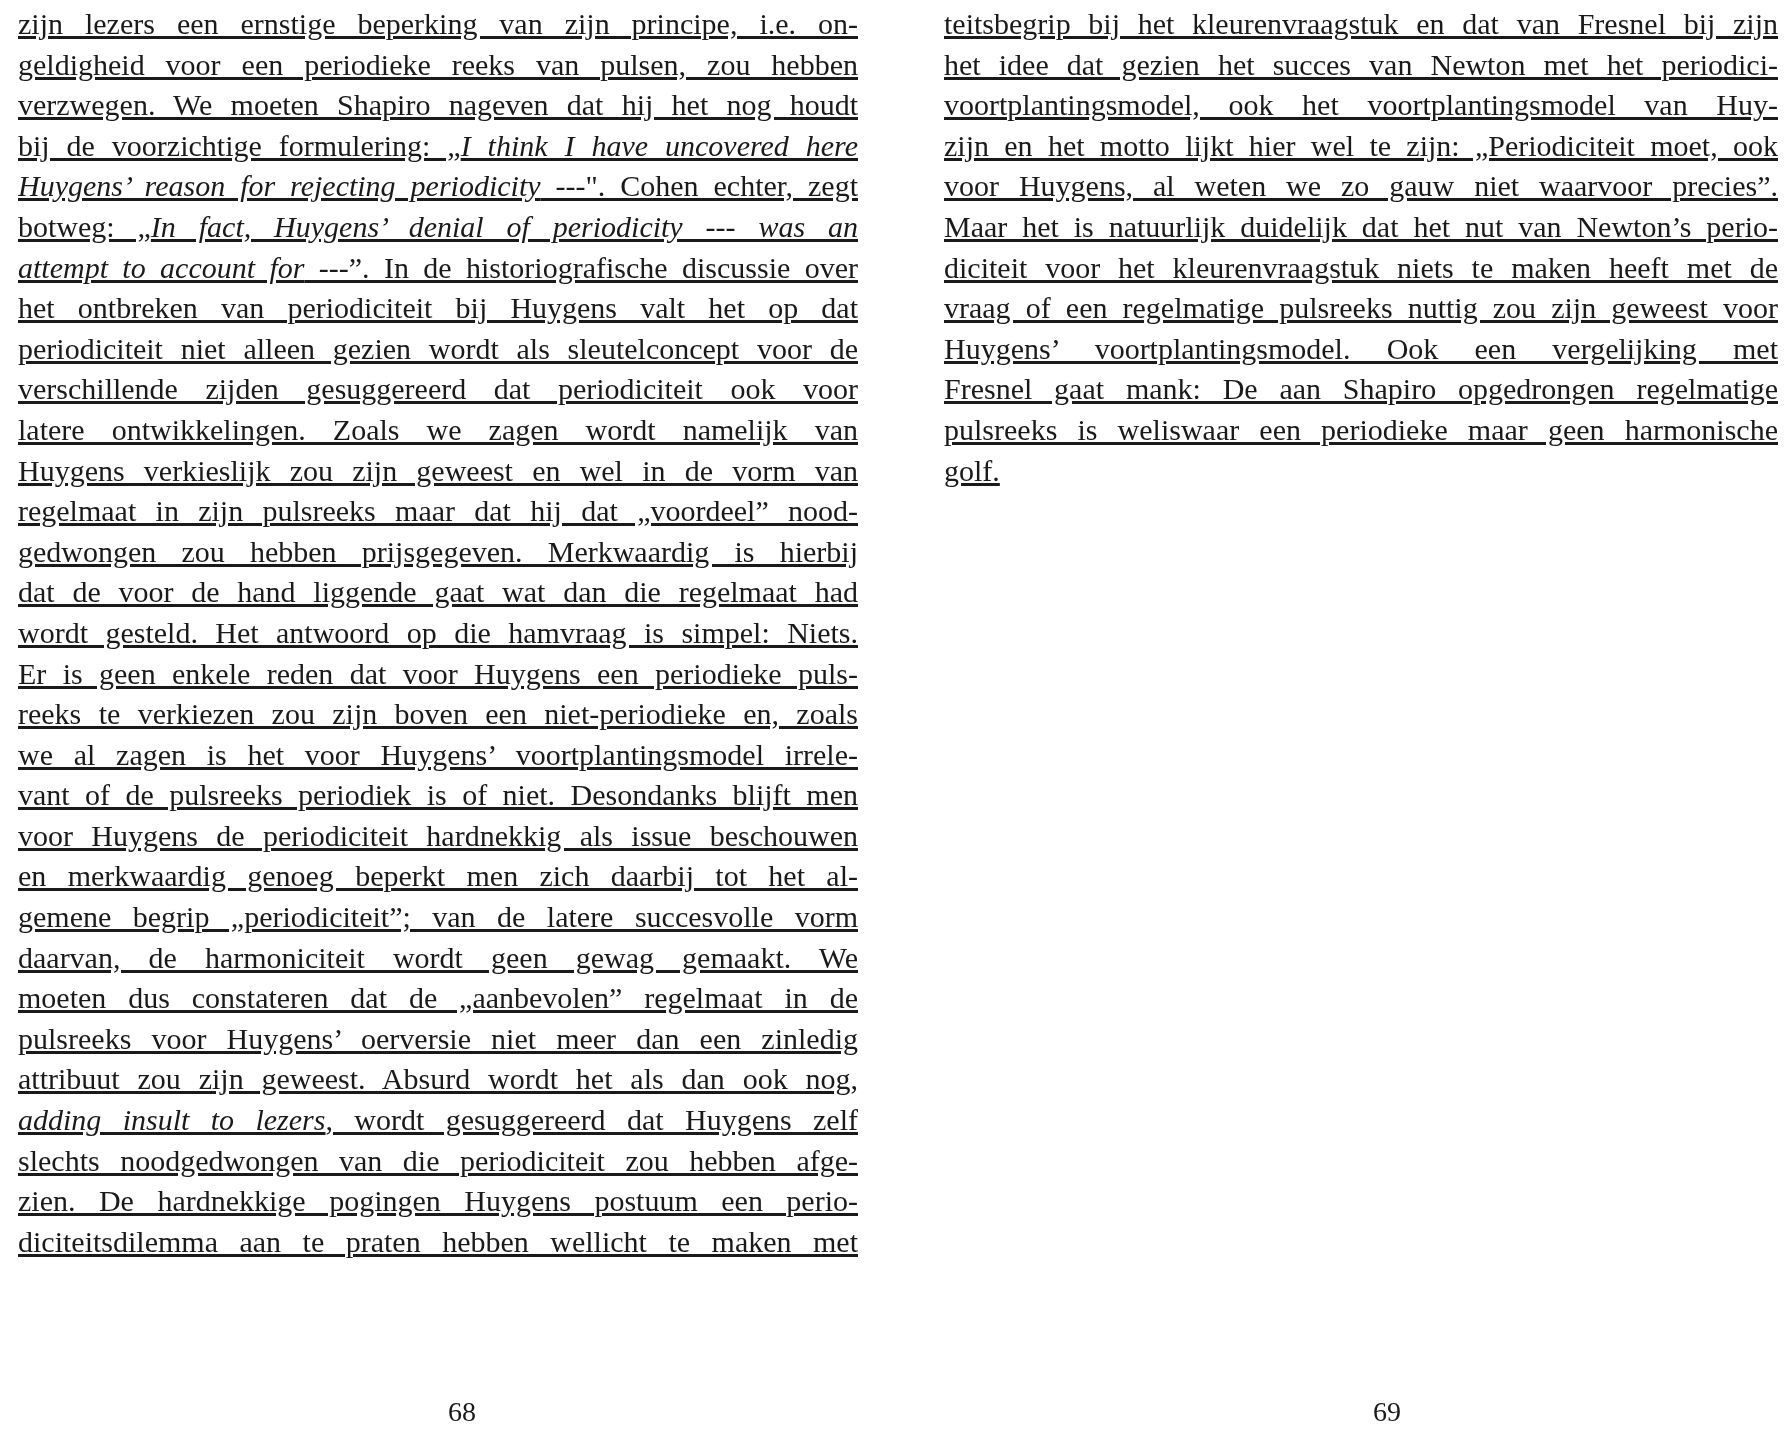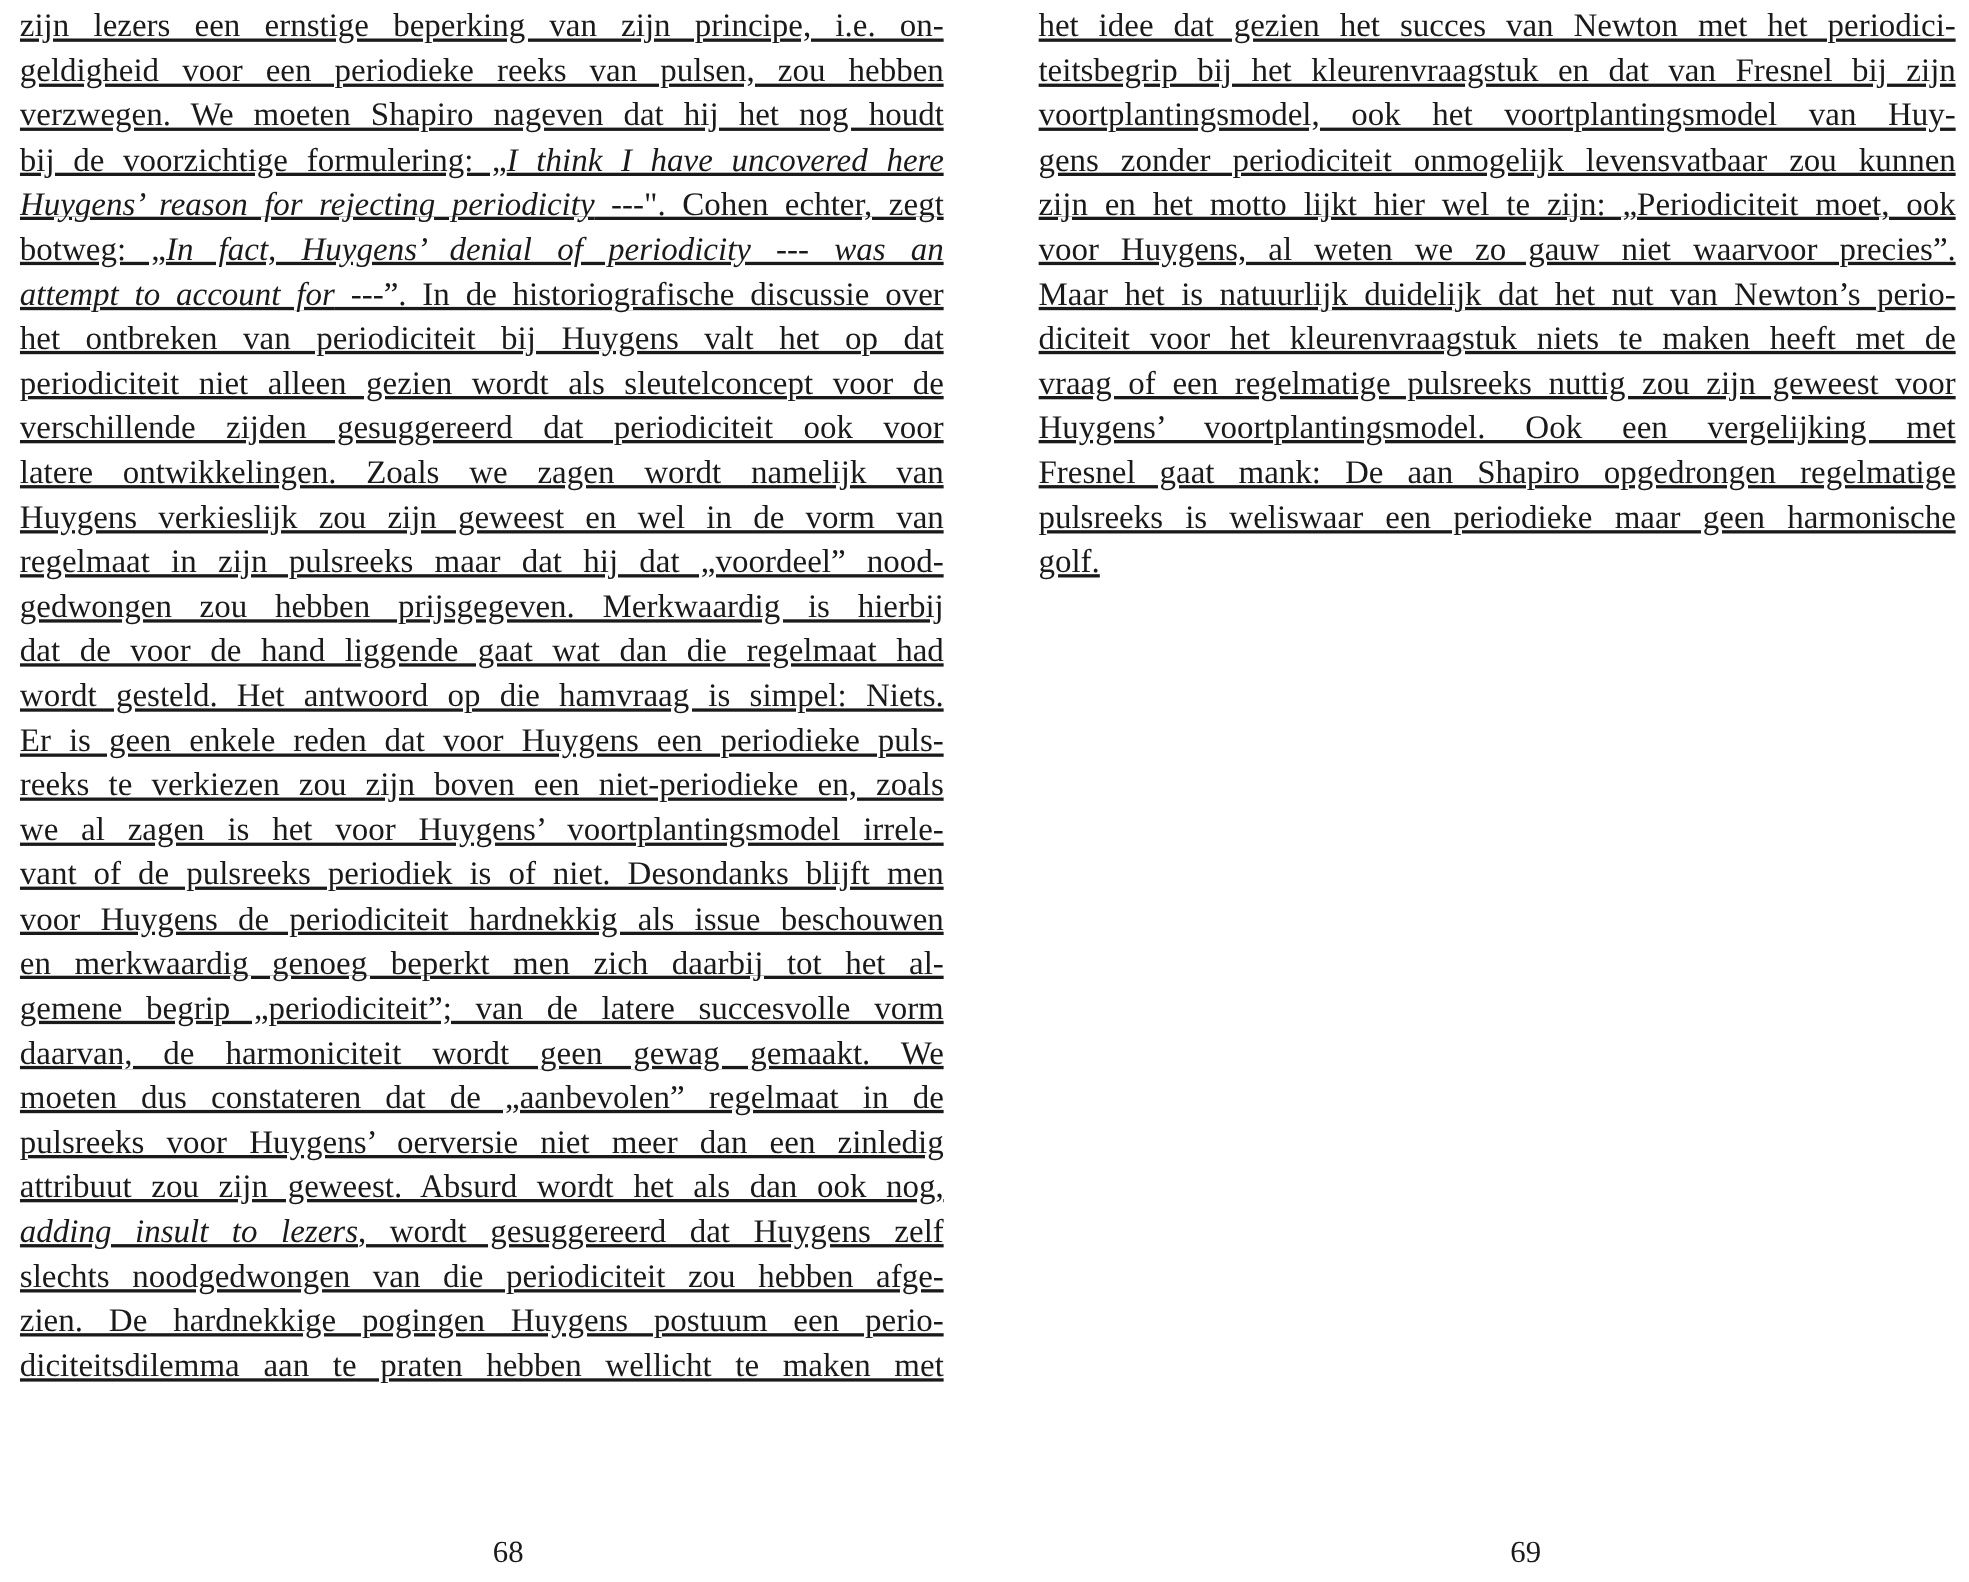--- a/index.html
+++ b/index.html
@@ -46,24 +46,23 @@
     <div class="line"><span>daarvan, de harmoniciteit wordt geen gewag gemaakt. We</span></div>
     <div class="line"><span>moeten dus constateren dat de „aanbevolen” regelmaat in de</span></div>
     <div class="line"><span>pulsreeks voor Huygens’ oerversie niet meer dan een zinledig</span></div>
     <div class="line"><span>attribuut zou zijn geweest. Absurd wordt het als dan ook nog,</span></div>
     <div class="line"><i>adding insult to lezers</i><span>, wordt gesuggereerd dat Huygens zelf</span></div>
     <div class="line"><span>slechts noodgedwongen van die periodiciteit zou hebben afge-</span></div>
     <div class="line"><span>zien. De hardnekkige pogingen Huygens postuum een perio-</span></div>
     <div class="line"><span>diciteitsdilemma aan te praten hebben wellicht te maken met</span></div>
   </div>
 <div class="page" id="page-right">
+    <div class="line"><span>teitsbegrip bij het kleurenvraagstuk en dat van Fresnel bij zijn</span></div>
     <div class="line"><span>het idee dat gezien het succes van Newton met het periodici-</span></div>
-    <div class="line"><span>teitsbegrip bij het kleurenvraagstuk en dat van Fresnel bij zijn</span></div>
     <div class="line"><span>voortplantingsmodel, ook het voortplantingsmodel van Huy-</span></div>
-    <div class="line"><span>gens zonder periodiciteit onmogelijk levensvatbaar zou kunnen</span></div>
     <div class="line"><span>zijn en het motto lijkt hier wel te zijn: „Periodiciteit moet, ook</span></div>
     <div class="line"><span>voor Huygens, al weten we zo gauw niet waarvoor precies”.</span></div>
     <div class="line"><span>Maar het is natuurlijk duidelijk dat het nut van Newton’s perio-</span></div>
     <div class="line"><span>diciteit voor het kleurenvraagstuk niets te maken heeft met de</span></div>
     <div class="line"><span>vraag of een regelmatige pulsreeks nuttig zou zijn geweest voor</span></div>
     <div class="line"><span>Huygens’ voortplantingsmodel. Ook een vergelijking met</span></div>
     <div class="line"><span>Fresnel gaat mank: De aan Shapiro opgedrongen regelmatige</span></div>
     <div class="line"><span>pulsreeks is weliswaar een periodieke maar geen harmonische</span></div>
     <div class="line last"><span>golf.</span></div>
   </div>

